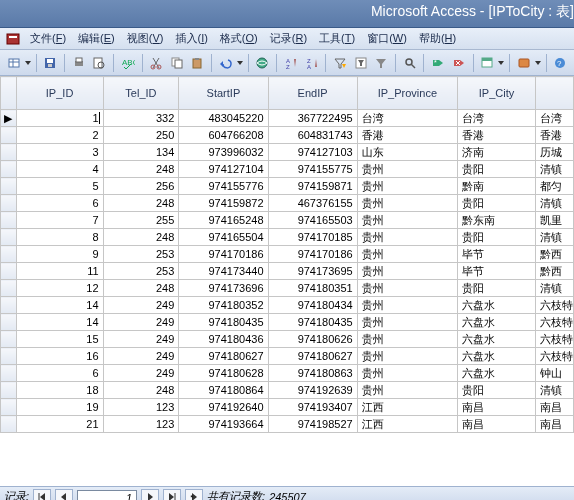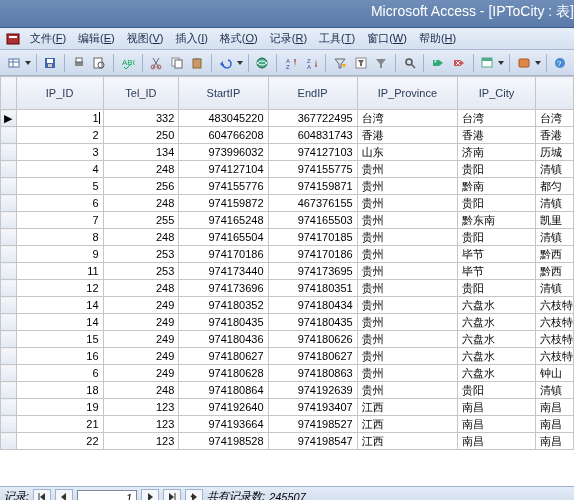--- a/index.html
+++ b/index.html
@@ -511,30 +511,20 @@
         <tr>
           <td class="rowsel"></td>
           <td class="num">21</td>
           <td class="num">123</td>
           <td class="num">974193664</td>
           <td class="num">974198527</td>
           <td class="txt">江西</td>
           <td class="txt">南昌</td>
           <td class="txt">南昌</td>
         </tr>
-        <tr>
-          <td class="rowsel"></td>
-          <td class="num">22</td>
-          <td class="num">123</td>
-          <td class="num">974198528</td>
-          <td class="num">974198547</td>
-          <td class="txt">江西</td>
-          <td class="txt">南昌</td>
-          <td class="txt">南昌</td>
-        </tr>
       </tbody>
   </table>
 </div>
 
 <div class="statusbar">
   <span>记录:</span>
   <div class="navbtn">
       <svg width="8" height="8">
         <line x1="1" y1="0" x2="1" y2="8" stroke="#333"></line>
         <polygon points="7,0 7,8 2,4" fill="#333"></polygon>

